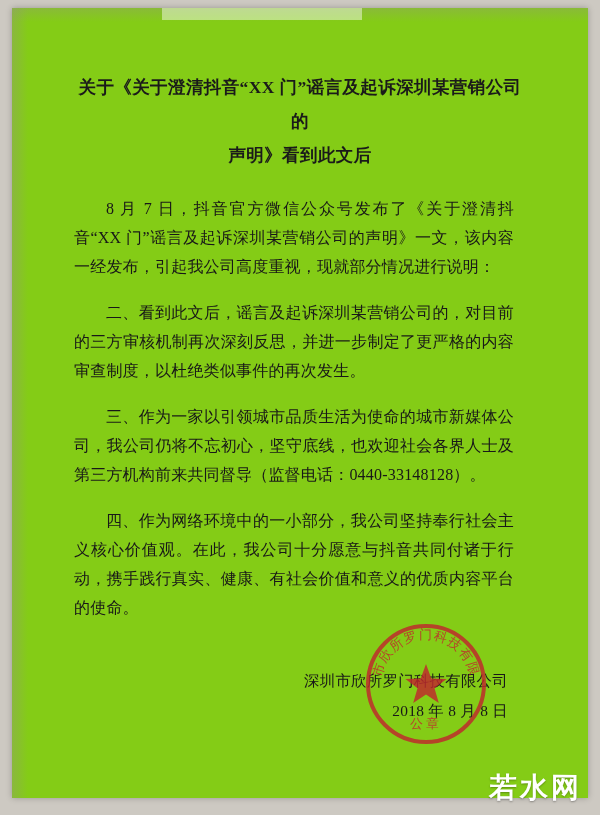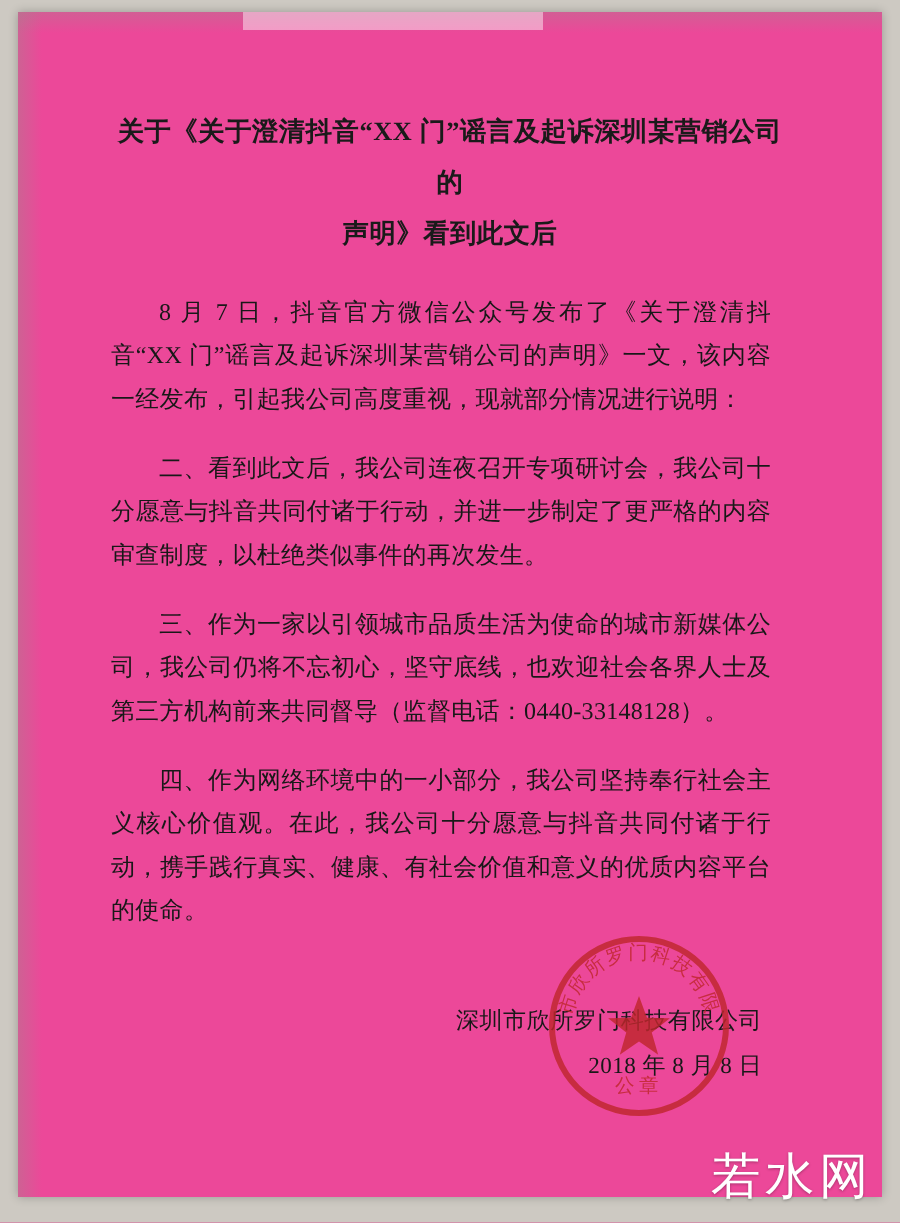--- a/index.html
+++ b/index.html
@@ -20,21 +20,21 @@
     background: #cdc9c2;
     overflow: hidden;
   }
   
   .sheet {
     position: absolute;
     left: 12px;
     top: 8px;
     width: 576px;
     height: 790px;
-    background: #ec4899;
+    background: #84cc16;
     box-shadow: 0 0 6px rgba(0,0,0,0.25);
   }
   .sheet::before {
     
     content: "";
     position: absolute;
     left: 0; top: 0; bottom: 0;
     width: 16px;
     background: linear-gradient(to right, rgba(150,145,138,0.35), rgba(255,255,255,0));
     pointer-events: none;
@@ -103,22 +103,22 @@
     pointer-events: none;
   }
   .stamp svg {
     display: block;
   }
   .watermark {
     position: absolute;
     right: 18px;
     bottom: 8px;
     font-family: "Liberation Sans", sans-serif;
-    font-size: 33px;
-    font-weight: normal;
+    font-size: 28px;
+    font-weight: bold;
     color: #ffffff;
     letter-spacing: 3px;
     text-shadow: 0 1px 2px rgba(0,0,0,0.30);
     z-index: 5;
   }
   .tape {
     position: absolute;
     left: 150px;
     top: 0;
     width: 200px;
@@ -134,21 +134,21 @@
   <div class="sheet">
     <div class="tape"></div>
 
     <div class="doc-body">
       <h1 class="doc-title">
         <span>关于《关于澄清抖音“XX 门”谣言及起诉深圳某营销公司的</span>
         <span class="line2">声明》看到此文后</span>
       </h1>
 
       <p class="para">8 月 7 日，抖音官方微信公众号发布了《关于澄清抖音“XX 门”谣言及起诉深圳某营销公司的声明》一文，该内容一经发布，引起我公司高度重视，现就部分情况进行说明：</p>
-      <p class="para">二、看到此文后，我公司连夜召开专项研讨会，我公司十分愿意与抖音共同付诸于行动，并进一步制定了更严格的内容审查制度，以杜绝类似事件的再次发生。</p>
+      <p class="para">二、看到此文后，谣言及起诉深圳某营销公司的，对目前的三方审核机制再次深刻反思，并进一步制定了更严格的内容审查制度，以杜绝类似事件的再次发生。</p>
       <p class="para">三、作为一家以引领城市品质生活为使命的城市新媒体公司，我公司仍将不忘初心，坚守底线，也欢迎社会各界人士及第三方机构前来共同督导（监督电话：0440-33148128）。</p>
       <p class="para">四、作为网络环境中的一小部分，我公司坚持奉行社会主义核心价值观。在此，我公司十分愿意与抖音共同付诸于行动，携手践行真实、健康、有社会价值和意义的优质内容平台的使命。</p>
 
       <div class="signature">
         <div>深圳市欣所罗门科技有限公司</div>
         <div>2018 年 8 月 8 日</div>
       </div>
     </div>
 
     <div class="stamp">

